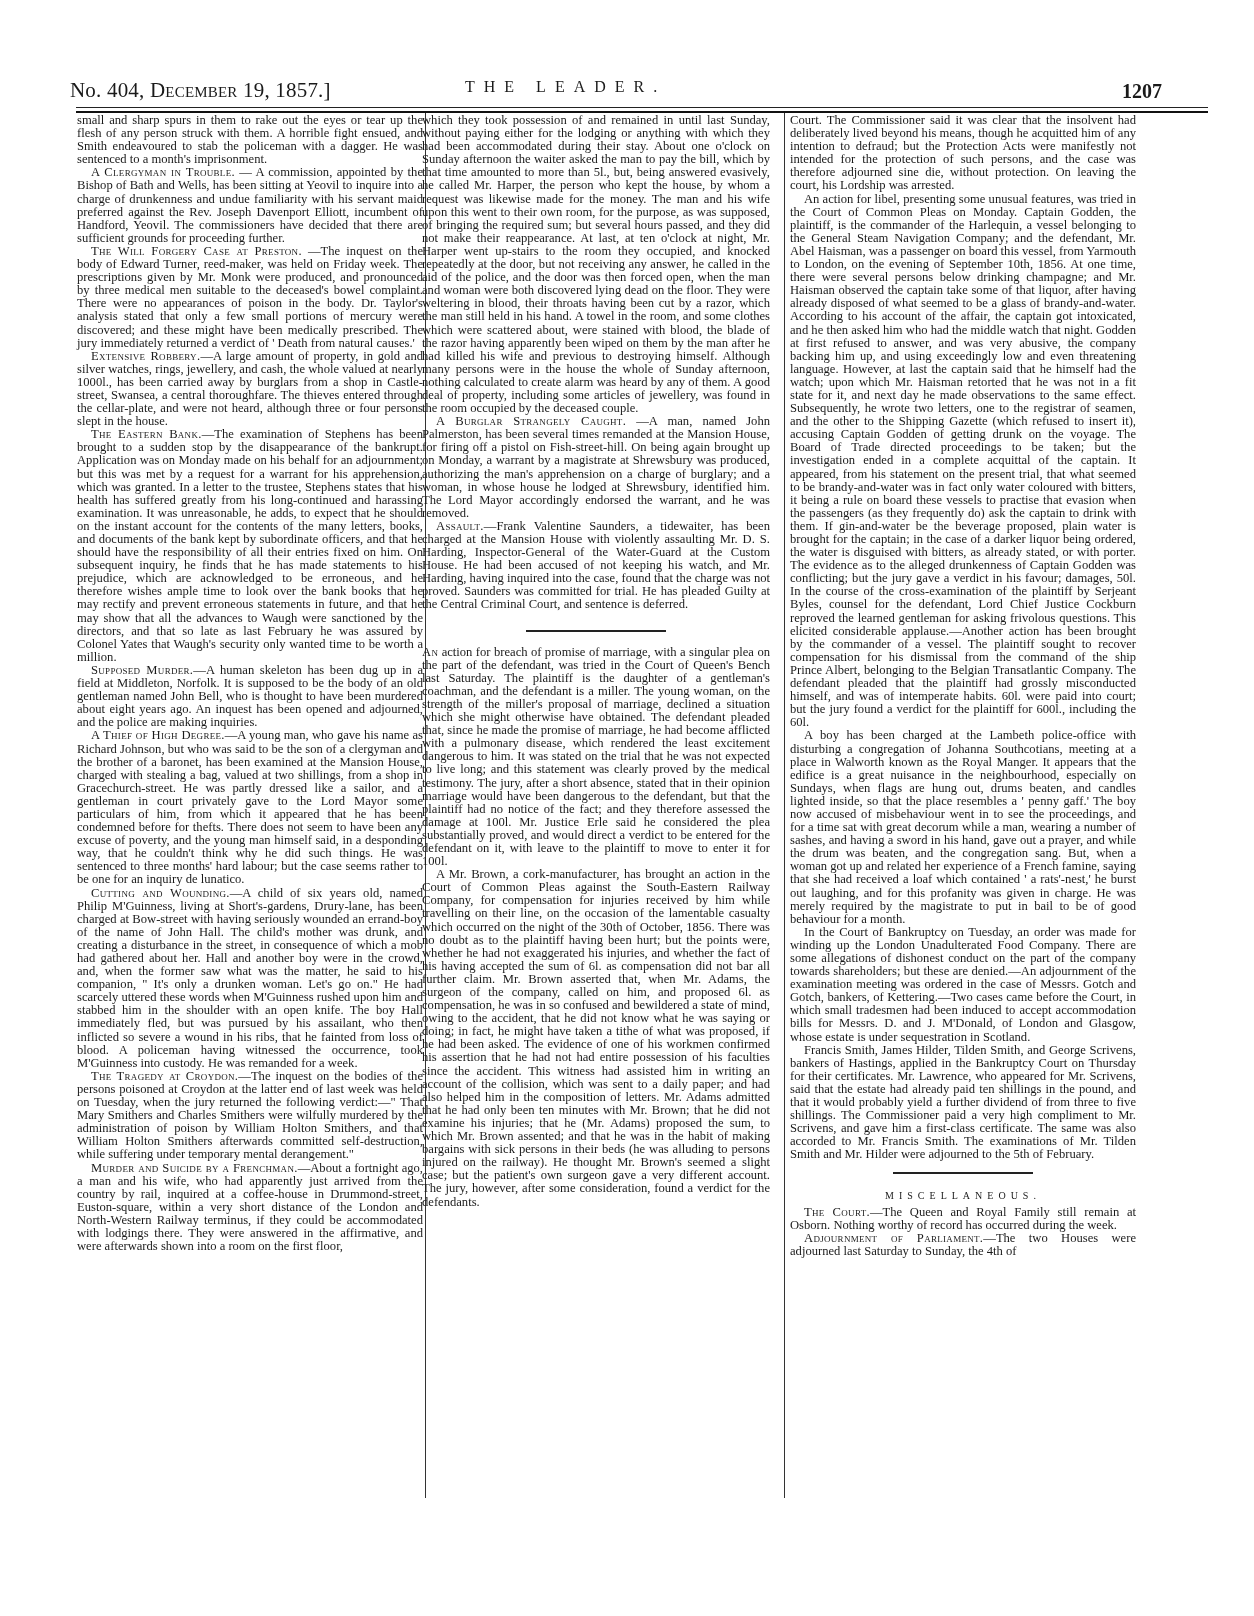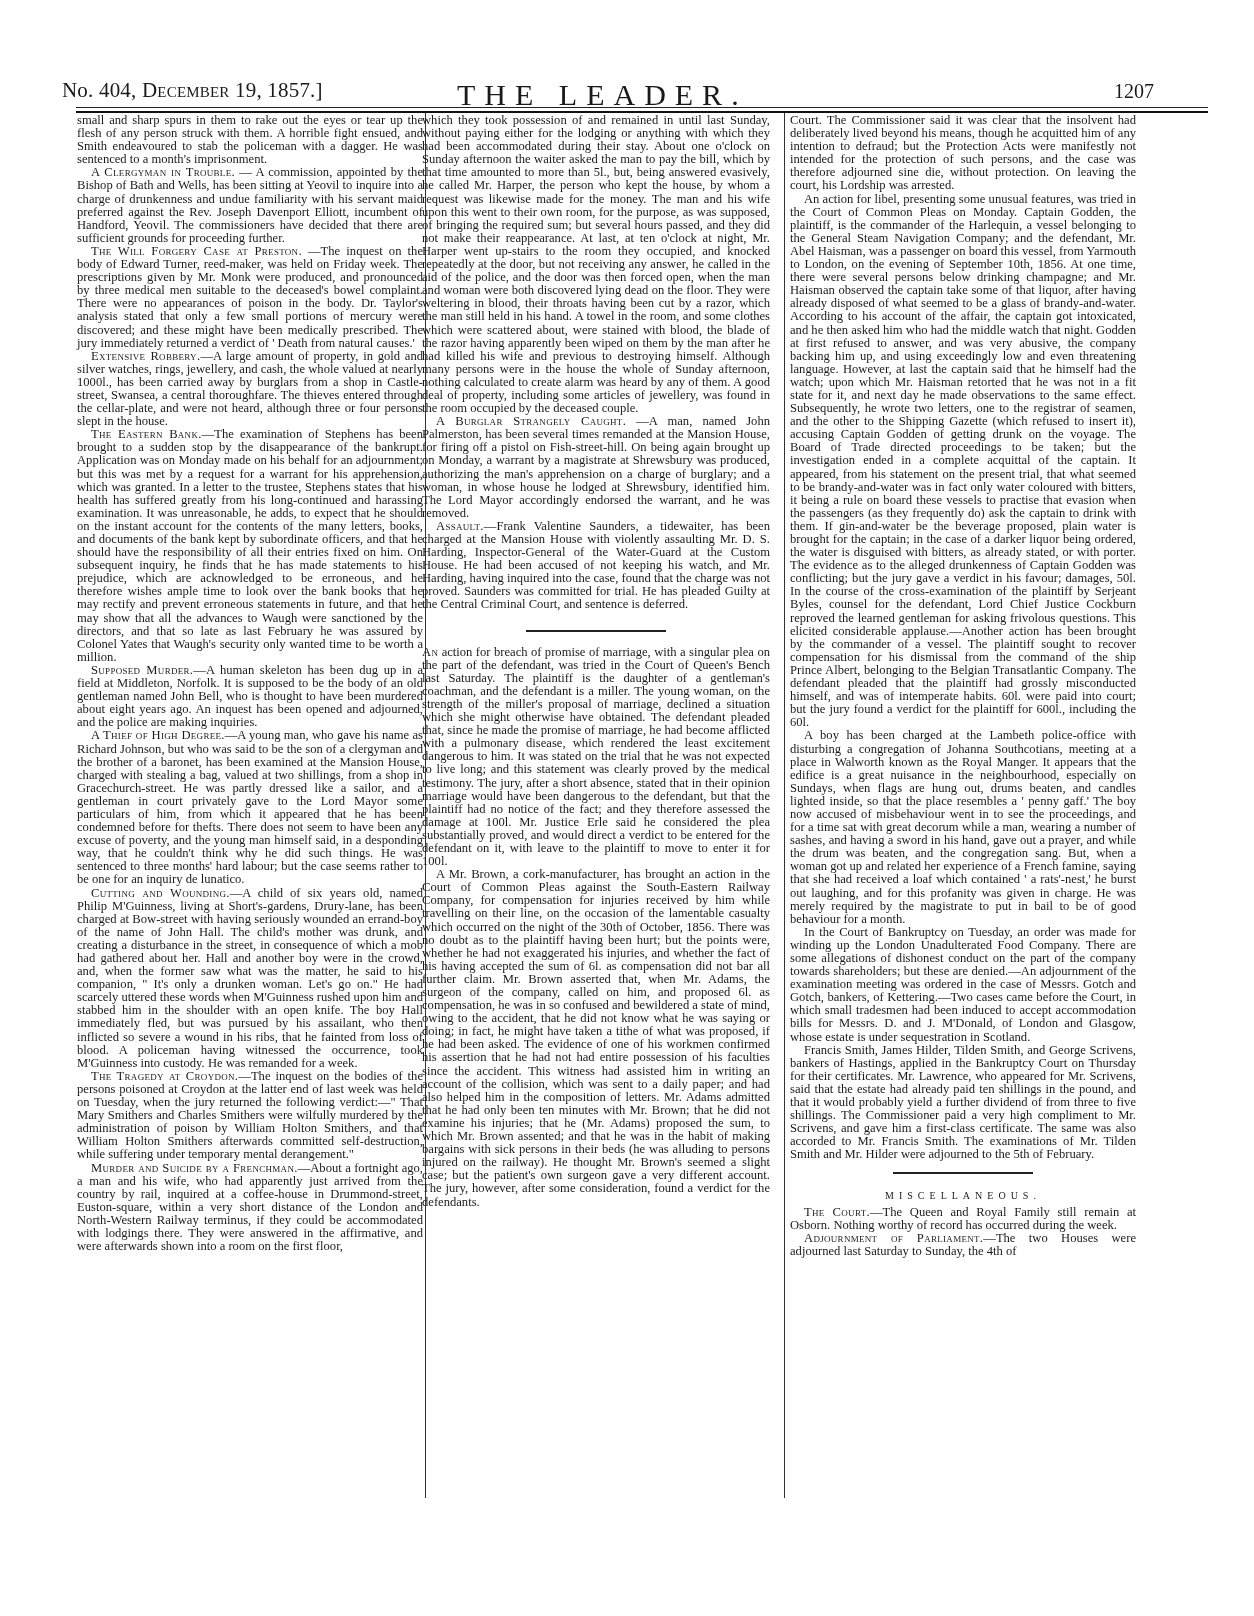--- a/index.html
+++ b/index.html
@@ -3,26 +3,26 @@
 <meta charset="utf-8">
 <style>
   html, body { margin: 0; padding: 0; background: #ffffff; }
   body {
     width: 1254px; height: 1616px; position: relative; overflow: hidden;
     font-family: "Liberation Serif", "DejaVu Serif", serif;
     color: #1a1a1a;
   }
   .page { position: absolute; left: 0; top: 0; width: 1254px; height: 1616px; }
   .masthead {
-    position: absolute; left: 62px; top: 78px; width: 1134px; height: 26px; text-align: right;
+    position: absolute; left: 70px; top: 78px; width: 1134px; height: 26px; text-align: right;
   }
   .mh-left { position: absolute; left: 0; top: 0; font-size: 21px; letter-spacing: 0.2px; }
   .mh-left .sc { font-variant: small-caps; }
-  .mh-center { position: absolute; left: 395px; top: 0; font-size: 30px; letter-spacing: 9px; }
-  .mh-right { position: absolute; right: 42px; top: 2px; font-size: 20px; font-weight: normal; }
+  .mh-center { position: absolute; left: 395px; top: 0; font-size: 16px; letter-spacing: 9px; }
+  .mh-right { position: absolute; right: 42px; top: 2px; font-size: 20px; font-weight: bold; }
   .rule-top {
     position: absolute; left: 76px; top: 107px; width: 1132px; height: 3px;
     border-top: 1px solid #222; border-bottom: 2px solid #111;
   }
   .col {
     position: absolute; top: 114px;
     font-size: 12.6px; line-height: 13.1px; text-align: justify;
     hyphens: manual;
   }
   .col p { margin: 0; text-indent: 14px; }

